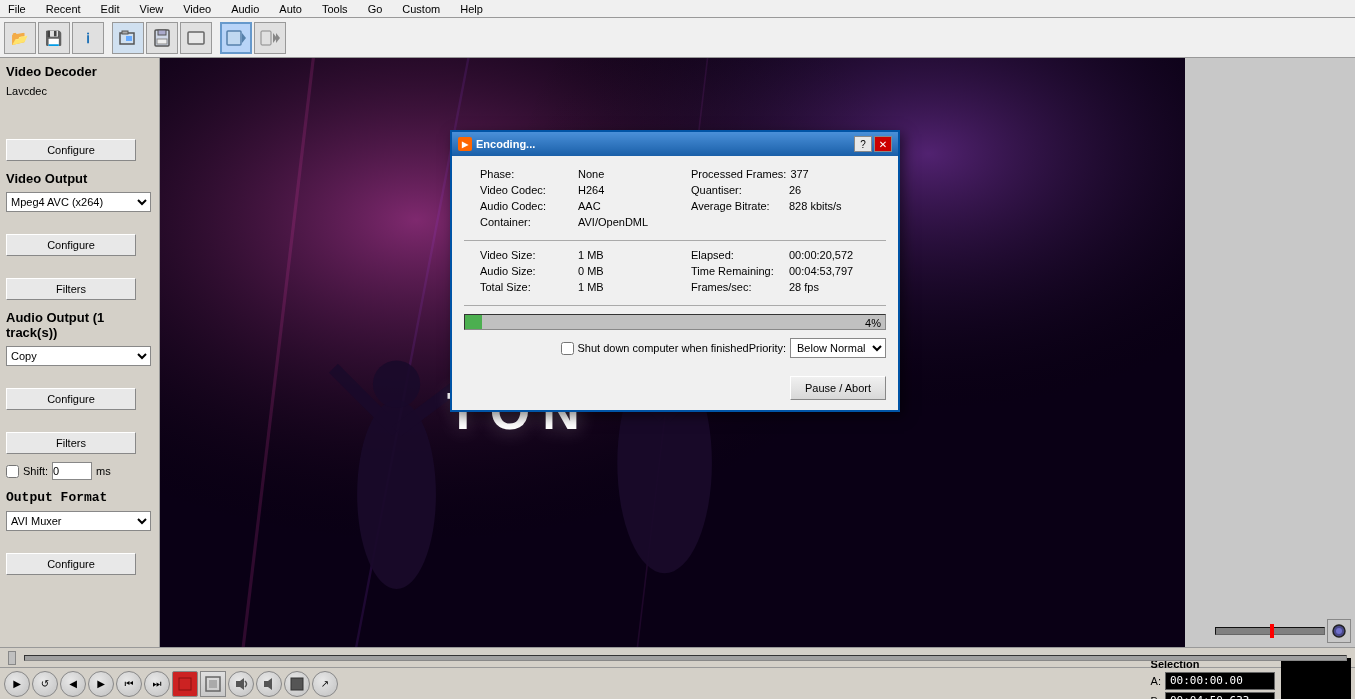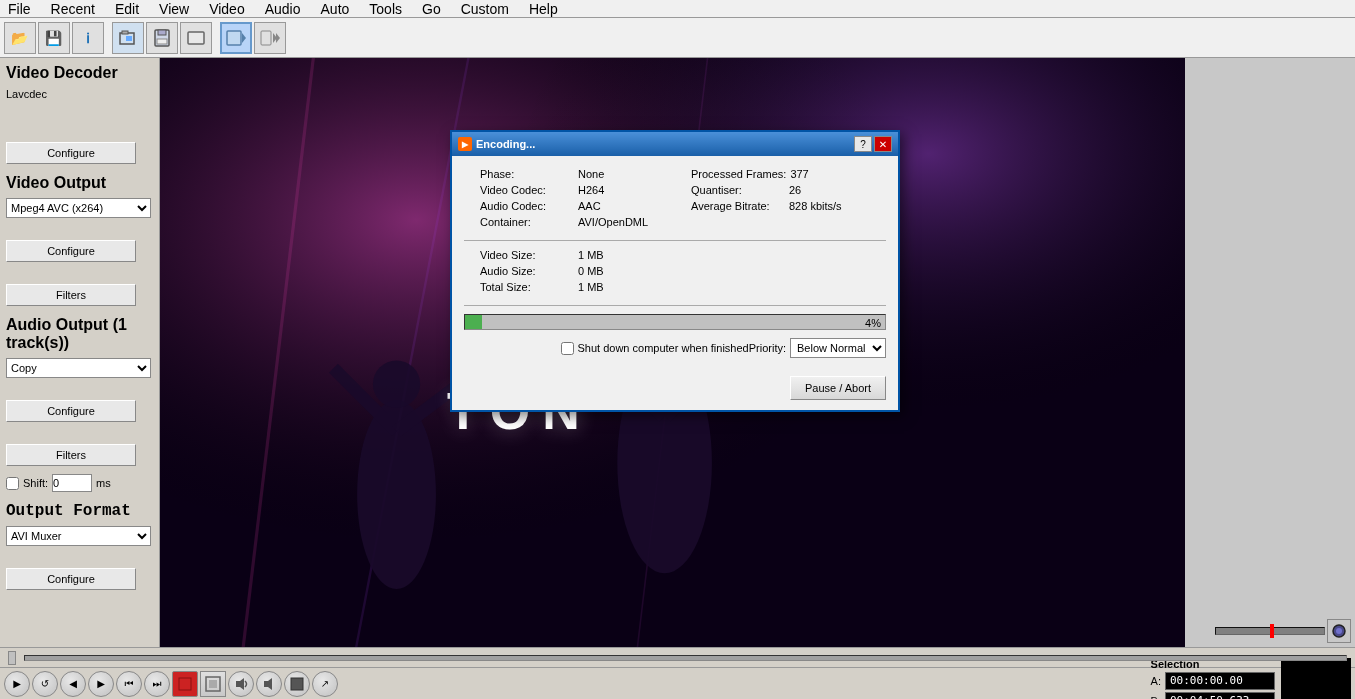--- a/index.html
+++ b/index.html
@@ -17,21 +17,21 @@
     .menu-bar {
       background: #f0f0f0;
       height: 18px;
       display: flex;
       align-items: center;
       padding: 0 4px;
       border-bottom: 1px solid #999;
       gap: 12px;
     }
     .menu-item {
-      font-size: 14px;
+      font-size: 11px;
       cursor: pointer;
       padding: 0 4px;
     }
 
     
     .toolbar {
       background: #f0f0f0;
       height: 40px;
       display: flex;
       align-items: center;
@@ -64,21 +64,21 @@
       background: #d4d0c8;
       padding: 6px;
       display: flex;
       flex-direction: column;
       gap: 4px;
       border-right: 1px solid #999;
       flex-shrink: 0;
     }
     .section-title {
       font-weight: bold;
-      font-size: 16px;
+      font-size: 13px;
       margin-bottom: 2px;
     }
     .section-value {
       font-size: 11px;
       margin-bottom: 20px;
     }
     .panel-btn {
       width: 130px;
       height: 22px;
       background: #e8e8e8;
@@ -626,20 +626,34 @@
             <span class="info-label">Video Size:</span>
             <span class="info-value">1 MB</span>
           </div>
           <div class="info-row">
             <span class="info-label">Audio Size:</span>
             <span class="info-value">0 MB</span>
           </div>
           <div class="info-row">
             <span class="info-label">Total Size:</span>
             <span class="info-value">1 MB</span>
+          </div>
+        </div>
+        <div class="info-right">
+          <div class="info-row">
+            <span class="info-label">Elapsed:</span>
+            <span class="info-value">00:00:20,572</span>
+          </div>
+          <div class="info-row">
+            <span class="info-label">Time Remaining:</span>
+            <span class="info-value">00:04:53,797</span>
+          </div>
+          <div class="info-row">
+            <span class="info-label">Frames/sec:</span>
+            <span class="info-value">28 fps</span>
           </div>
         </div>
       </div>
       <div class="divider-line"></div>
       <div class="progress-section">
         <div class="progress-bar-container">
           <div class="progress-bar-fill"></div>
           <span class="progress-pct">4%</span>
         </div>
       </div>

